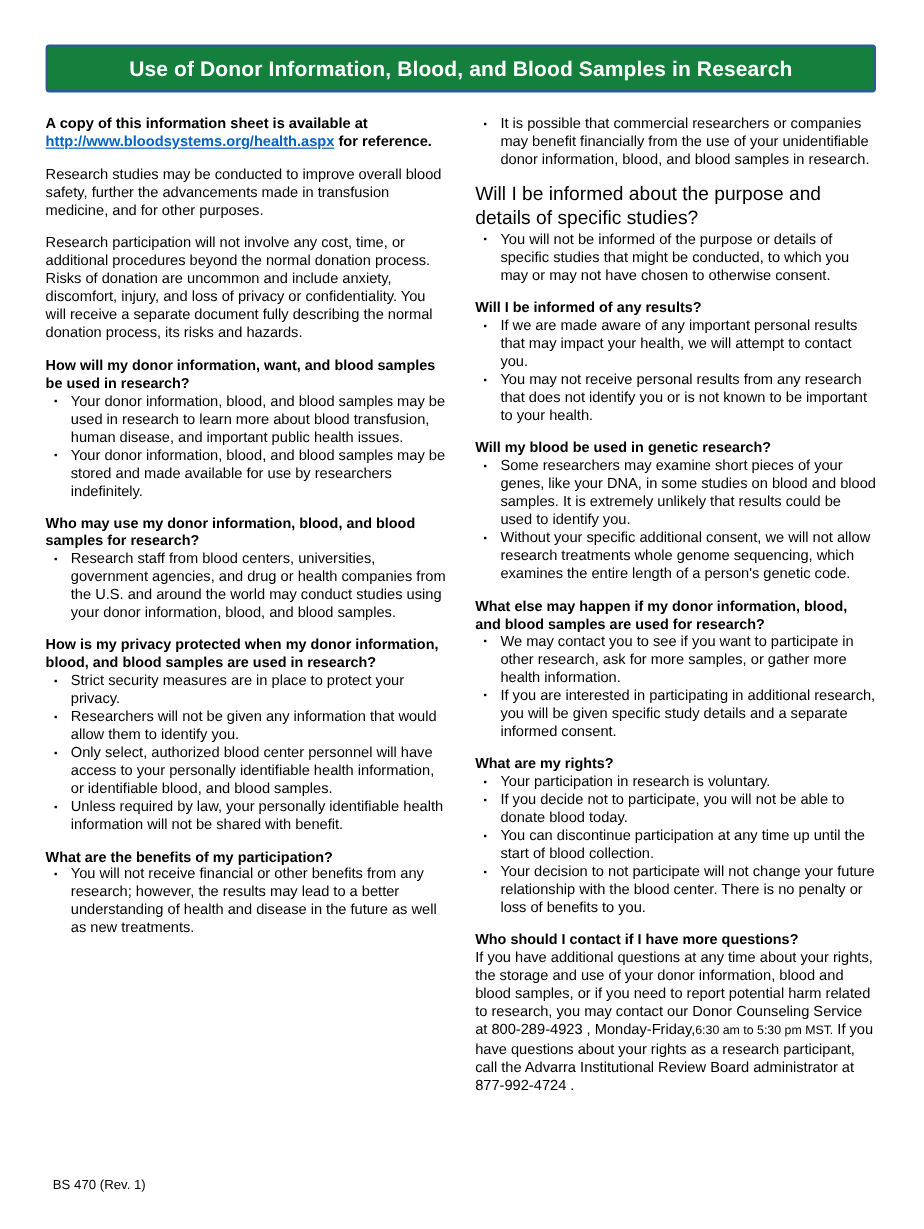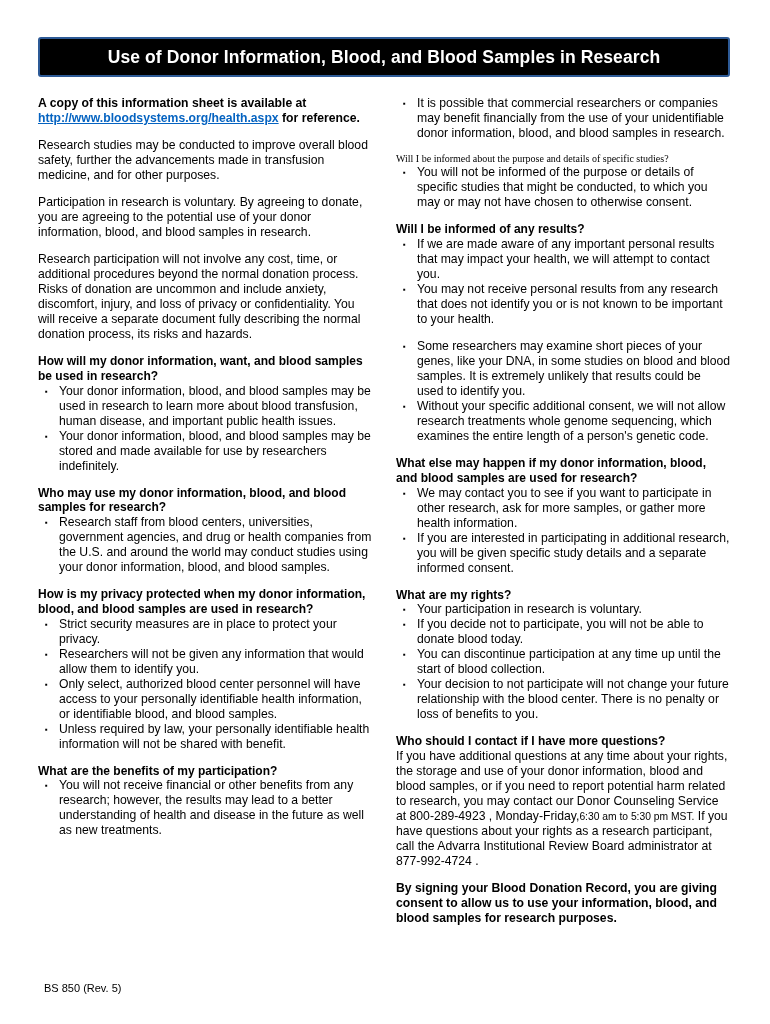--- a/index.html
+++ b/index.html
@@ -11,21 +11,21 @@
   }
   .page {
     width: 770px;
     height: 1024px;
     background: #ffffff;
     padding: 37px 40px 0 38px;
     position: relative;
     overflow: hidden;
   }
   .banner {
-    background: #000000;
+    background: #15803d;
     border: 2px solid #2d5a96;
     border-radius: 3px;
     height: 40px;
     display: flex;
     align-items: center;
     justify-content: center;
     margin-bottom: 19px;
   }
   .banner-title {
     color: #ffffff;
@@ -39,21 +39,21 @@
   }
   .col {
     flex: 1 1 0;
     font-size: 12.2px;
     line-height: 1.23;
   }
   .para { margin-bottom: 12px; }
   .bold { font-weight: bold; }
   .section { margin-bottom: 12px; }
   .heading { font-size: 12px; font-weight: bold; }
-  .heading-regular { font-size: 10px; font-weight: normal; font-family: Liberation Serif, serif; }
+  .heading-regular { font-size: 16px; font-weight: normal; }
   .bullet { display: flex; }
   .bullet-marker {
     flex: 0 0 21px;
     padding-left: 7px;
     font-size: 8px;
     line-height: 15px;
   }
   .bullet-text { flex: 1 1 auto; }
   .link {
     color: #0563c1;
@@ -81,21 +81,20 @@
   <div class="columns">
 
     <div class="col">
 
       <p class="para bold">
         <span>A copy of this information sheet is available at </span><a class="link">http://www.bloodsystems.org/health.aspx</a><span> for reference.</span>
       </p>
 
       <p class="para">Research studies may be conducted to improve overall blood safety, further the advancements made in transfusion medicine, and for other purposes.</p>
 
-      <p class="para">Participation in research is voluntary. By agreeing to donate, you are agreeing to the potential use of your donor information, blood, and blood samples in research.</p>
 
       <p class="para">Research participation will not involve any cost, time, or additional procedures beyond the normal donation process. Risks of donation are uncommon and include anxiety, discomfort, injury, and loss of privacy or confidentiality. You will receive a separate document fully describing the normal donation process, its risks and hazards.</p>
 
       <div class="section">
         <div class="heading">How will my donor information, want, and blood samples be used in research?</div>
         <div class="bullet">
           <span class="bullet-marker">▪</span>
           <span class="bullet-text">Your donor information, blood, and blood samples may be used in research to learn more about blood transfusion, human disease, and important public health issues.</span>
         </div>
         <div class="bullet">
@@ -165,20 +164,21 @@
           <span class="bullet-marker">▪</span>
           <span class="bullet-text">If we are made aware of any important personal results that may impact your health, we will attempt to contact you.</span>
         </div>
         <div class="bullet">
           <span class="bullet-marker">▪</span>
           <span class="bullet-text">You may not receive personal results from any research that does not identify you or is not known to be important to your health.</span>
         </div>
       </div>
 
       <div class="section">
+        <div class="heading">Will my blood be used in genetic research?</div>
         <div class="bullet">
           <span class="bullet-marker">▪</span>
           <span class="bullet-text">Some researchers may examine short pieces of your genes, like your DNA, in some studies on blood and blood samples. It is extremely unlikely that results could be used to identify you.</span>
         </div>
         <div class="bullet">
           <span class="bullet-marker">▪</span>
           <span class="bullet-text">Without your specific additional consent, we will not allow research treatments whole genome sequencing, which examines the entire length of a person's genetic code.</span>
         </div>
       </div>
 
@@ -212,20 +212,19 @@
           <span class="bullet-marker">▪</span>
           <span class="bullet-text">Your decision to not participate will not change your future relationship with the blood center. There is no penalty or loss of benefits to you.</span>
         </div>
       </div>
 
       <div class="section">
         <div class="heading">Who should I contact if I have more questions?</div>
         <p><span>If you have additional questions at any time about your rights, the storage and use of your donor information, blood and blood samples, or if you need to report potential harm related to research, you may contact our Donor Counseling Service at 800-289-4923 , Monday-Friday,</span><span class="small-text">6:30 am to 5:30 pm MST.</span><span>  If you have questions about your rights as a research participant, call the Advarra Institutional Review Board administrator at 877-992-4724 .</span></p>
       </div>
 
-      <p class="para bold">By signing your Blood Donation Record, you are giving consent to allow us to use your information, blood, and blood samples for research purposes.</p>
 
     </div>
   </div>
 
-  <div class="footer">BS 850 (Rev. 5)</div>
+  <div class="footer">BS 470 (Rev. 1)</div>
 
 </div>
 
 </body></html>

